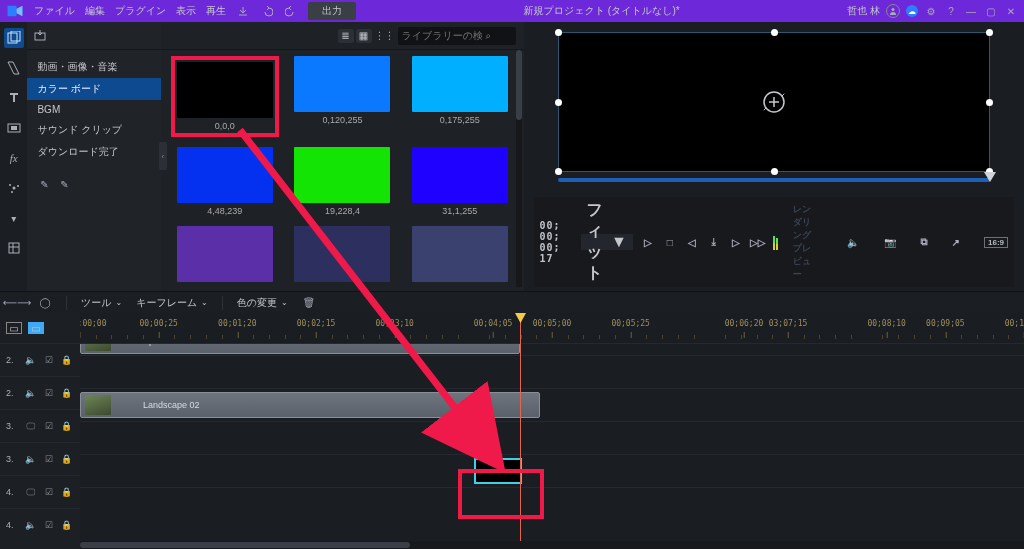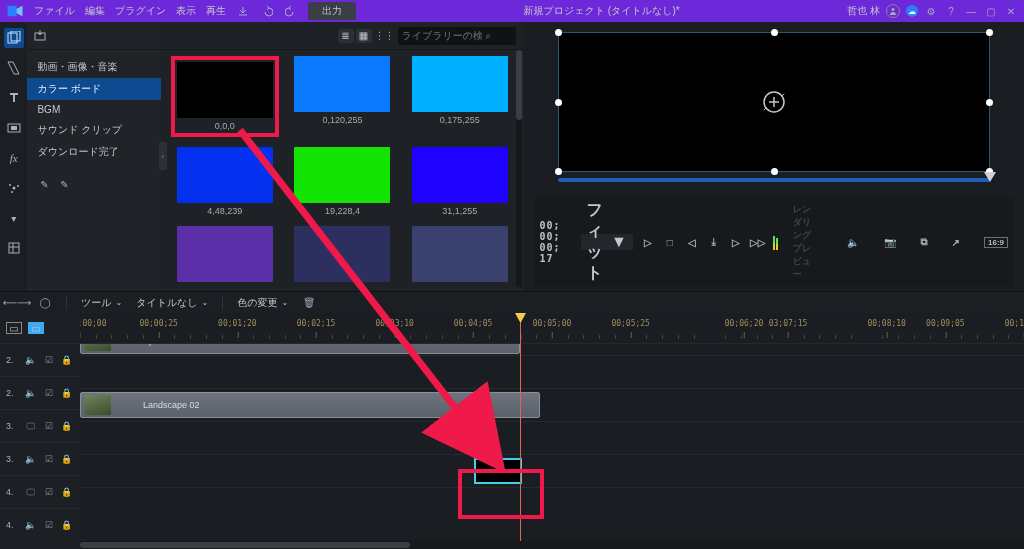--- a/index.html
+++ b/index.html
@@ -340,21 +340,21 @@
 
   <div class="midstrip">
     <span class="icon-btn">⟵⟶</span>
     <span class="icon-btn">◯</span>
     <span class="sep"></span>
     <span class="tool-drop">
         <span>ツール</span>
         <span class="chev">⌄</span>
       </span>
     <span class="tool-drop">
-        <span>タイトルなし</span>
+        <span>キーフレーム</span>
         <span class="chev">⌄</span>
       </span>
     <span class="sep"></span>
     <span class="tool-drop">
         <span>色の変更</span>
         <span class="chev">⌄</span>
       </span>
     <span class="icon-btn">🗑</span>
   </div>
 
@@ -423,21 +423,21 @@
           <span class="tick" style="left: 236px;">00;02;15</span>
           <span class="sub" style="left: 251.733px;"></span>
           <span class="sub" style="left: 267.467px;"></span>
           <span class="sub" style="left: 283.2px;"></span>
           <span class="sub" style="left: 298.933px;"></span>
           <span class="tick" style="left: 314.667px;">00;03;10</span>
           <span class="sub" style="left: 330.4px;"></span>
           <span class="sub" style="left: 346.133px;"></span>
           <span class="sub" style="left: 361.867px;"></span>
           <span class="sub" style="left: 377.6px;"></span>
-          <span class="tick" style="left: 393px;">00;04;05</span>
+          <span class="tick" style="left: 413px;">00;04;05</span>
           <span class="sub" style="left: 409.067px;"></span>
           <span class="sub" style="left: 424.8px;"></span>
           <span class="sub" style="left: 440.533px;"></span>
           <span class="sub" style="left: 456.267px;"></span>
           <span class="tick" style="left: 472px;">00;05;00</span>
           <span class="sub" style="left: 487.733px;"></span>
           <span class="sub" style="left: 503.467px;"></span>
           <span class="sub" style="left: 519.2px;"></span>
           <span class="sub" style="left: 534.933px;"></span>
           <span class="tick" style="left: 550.667px;">00;05;25</span>

